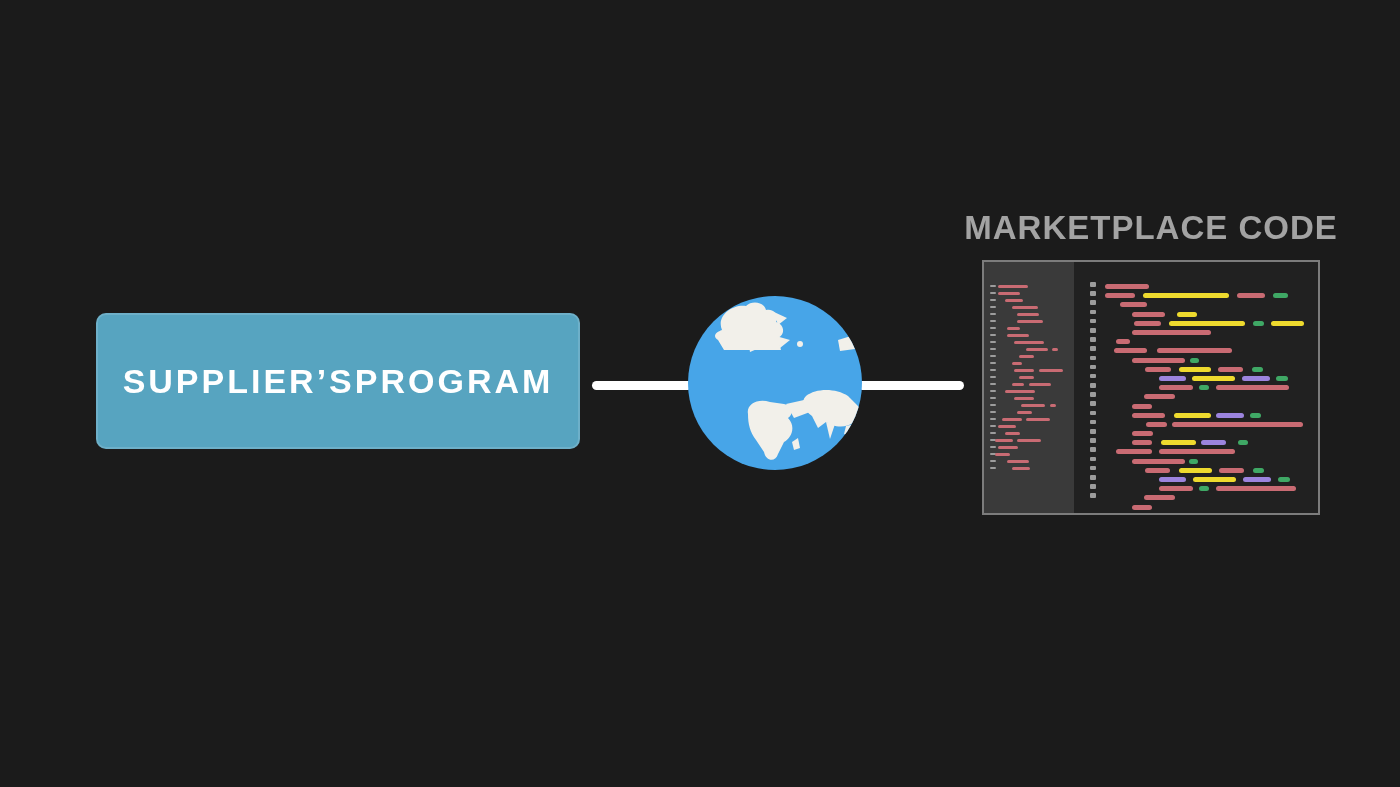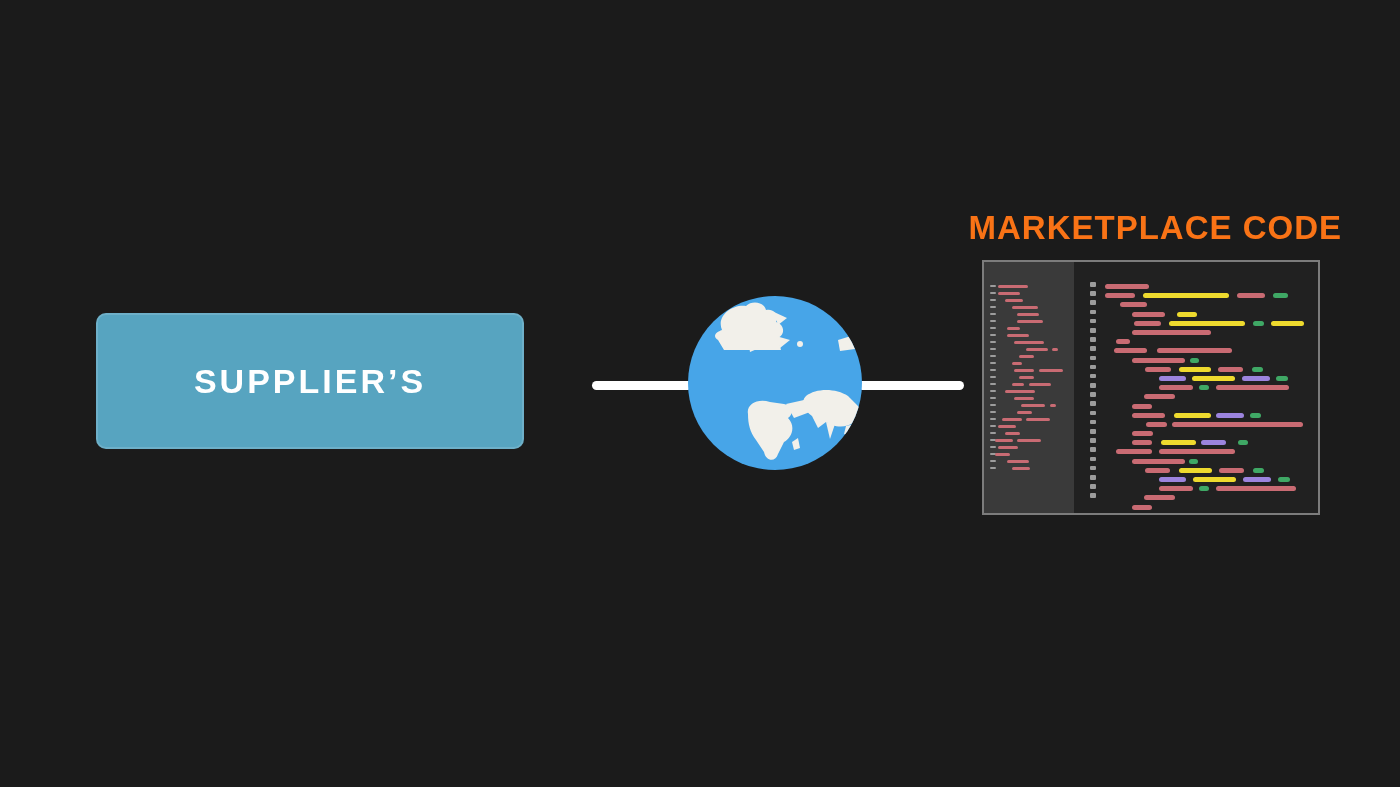--- a/index.html
+++ b/index.html
@@ -5,21 +5,21 @@
   html,body { margin:0; padding:0; }
   body {
     width:1400px; height:787px; overflow:hidden;
     background:#1b1b1b;
     font-family:"Liberation Sans", sans-serif;
   }
   .stage { position:relative; width:1400px; height:787px; background:#1b1b1b; }
 
   
   .supplier-box {
-    position:absolute; left:96px; top:313px; width:428px; height:136px;
+    position:absolute; left:96px; top:313px; width:484px; height:136px;
     background:#57a4c0; border-radius:10px;
     box-shadow: inset 0 0 0 2px rgba(255,255,255,0.14);
     display:flex; flex-direction:row; align-items:center; justify-content:center;
   }
   .box-line {
     color:#ffffff; font-weight:bold; font-size:34px; letter-spacing:3px;
     line-height:56px; text-align:center; white-space:nowrap;
   }
 
   
@@ -35,21 +35,21 @@
     display:flex; align-items:center; justify-content:center;
   }
   .www-banner span {
     color:#ffffff; font-weight:bold; font-size:44px; letter-spacing:5px;
     padding-left:5px; line-height:1;
   }
 
   
   .mp-title {
     position:absolute; left:960px; top:209px; width:382px;
-    text-align:right; color:#f97316; font-weight:bold; font-size:33px;
+    text-align:center; color:#a3a3a3; font-weight:bold; font-size:33px;
     letter-spacing:1px; white-space:nowrap;
   }
 
   
   .editor {
     position:absolute; left:982px; top:260px; width:338px; height:255px;
     box-sizing:border-box; border:2px solid #7c7c7c; background:#212121;
     display:flex; overflow:hidden;
   }
   .editor-sidebar { position:relative; width:90px; height:100%; background:#3a3a3a; flex:none; }
@@ -71,20 +71,21 @@
   .rows-sidebar .code-seg { height:3.6px; }
   .rows-main    .code-seg { height:5px; }
 </style>
 </head>
 <body>
 
 <div class="stage">
 
   <div class="supplier-box" style="background: rgb(87, 164, 192);">
     <div class="box-line" style="color: rgb(255, 255, 255);">SUPPLIER’S</div>
+    <div class="box-line" style="color: rgb(255, 255, 255);">PROGRAM</div>
   </div>
 
   <div class="connector connector-left" style="background: rgb(255, 255, 255);"></div>
   <div class="connector connector-right" style="background: rgb(255, 255, 255);"></div>
 
   <svg class="globe-svg" width="174" height="174" viewBox="0 0 174 174">
     <defs>
       <clipPath id="globeClip">
           <circle cx="87" cy="87" r="87"></circle>
         </clipPath>

